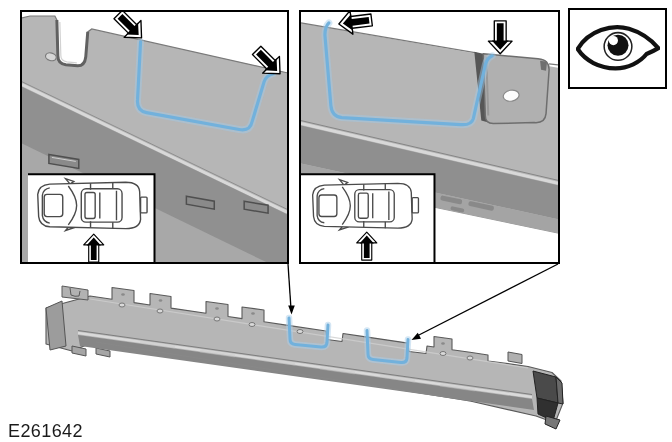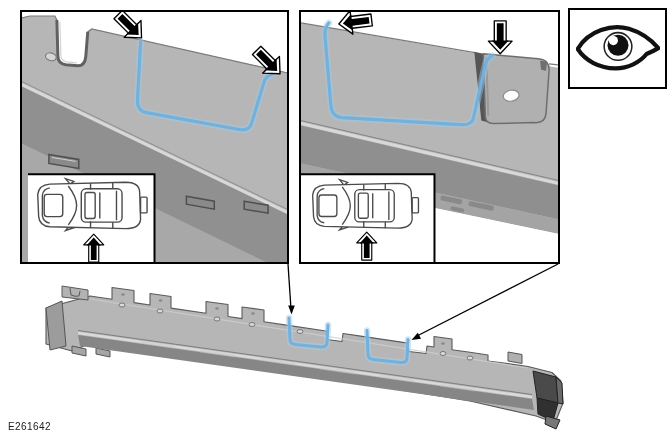--- a/index.html
+++ b/index.html
@@ -5,21 +5,21 @@
   html,body{margin:0;padding:0;background:#ffffff;}
   .canvas{position:relative;width:672px;height:442px;background:#ffffff;overflow:hidden;
           font-family:"Liberation Sans",sans-serif;}
   .detail-box{position:absolute;box-sizing:border-box;border:2px solid #000;background:#fff;}
   .box1{left:20px;top:10px;width:269px;height:254px;}
   .box2{left:299px;top:10px;width:261px;height:254px;}
   .eye-box{position:absolute;box-sizing:border-box;border:2px solid #000;background:#fff;
            left:568px;top:8px;width:99px;height:81px;display:flex;align-items:center;justify-content:center;}
   .detail-box svg{display:block;width:100%;height:100%;}
   .bottom-svg{position:absolute;left:0;top:0;width:672px;height:442px;}
-  .figure-label{position:absolute;left:8px;top:421px;font-size:10px;color:#1a1a1a;letter-spacing:.4px;}
+  .figure-label{position:absolute;left:8px;top:421px;font-size:18px;color:#1a1a1a;letter-spacing:.4px;}
 </style>
 </head>
 <body>
 
 <div class="canvas">
 
   <svg width="0" height="0" style="position:absolute" aria-hidden="true">
     <defs>
       <g id="arw">
         <polygon points="0,0 -14,15 -7,15 -7,39 7,39 7,15 14,15" fill="#ffffff" stroke="#000" stroke-width="1.6" stroke-linejoin="round"></polygon>

